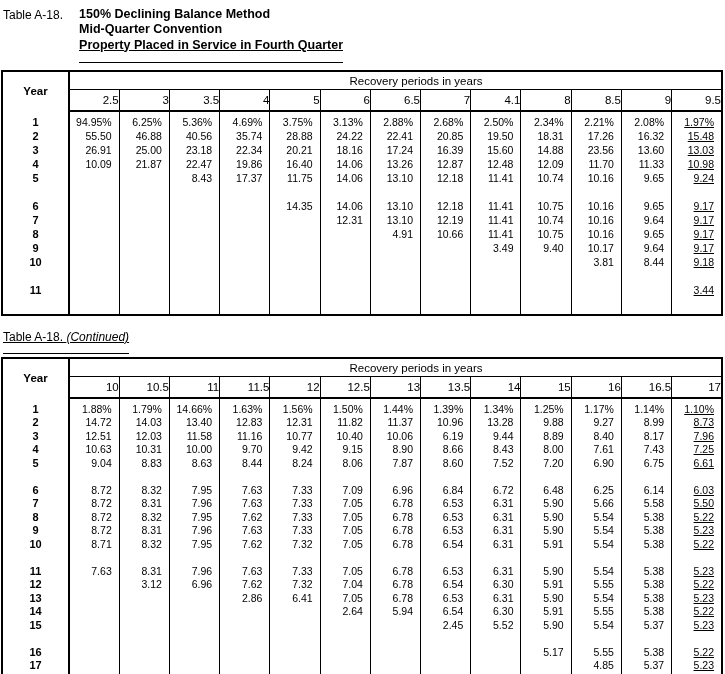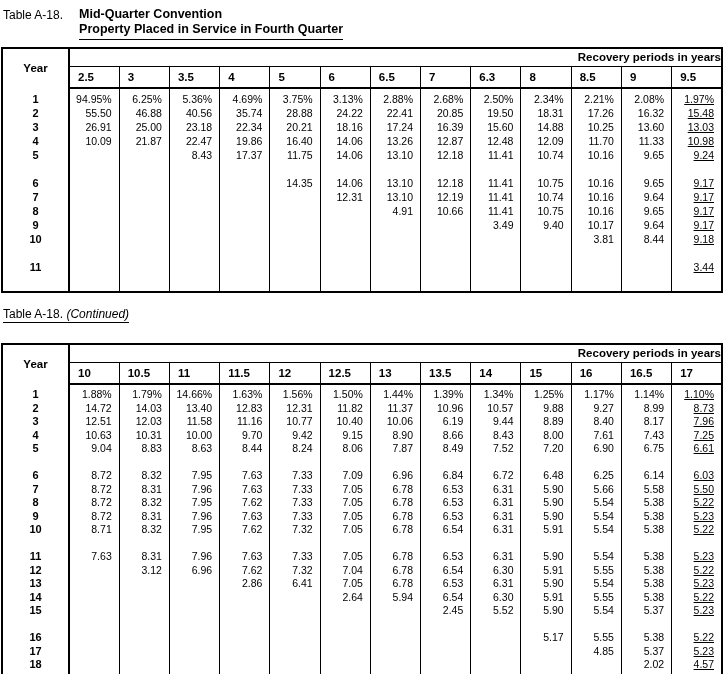--- a/index.html
+++ b/index.html
@@ -9,56 +9,56 @@
     background: #ffffff;
     color: #000000;
     font-family: "Liberation Sans", sans-serif;
   }
   .doc { padding: 5px 1px 2px 1px; }
 
   
   .title-block { display: flex; align-items: flex-start; margin: 2px 0 7px 2px; }
   .title-label { font-size: 12px; margin-right: 16px; white-space: nowrap; padding-top: 1px; }
   .title-lines { font-weight: bold; font-size: 12.5px; line-height: 1.22; }
-  .u { border-bottom: 1.5px solid #000; padding-bottom: 1px; display: inline-block; }
-  .cont-title { font-size: 12px; margin: 14px 0 20px 2px; }
+  .u { border-bottom: 1.5px solid #000; padding-bottom: 9px; display: inline-block; text-decoration: underline; }
+  .cont-title { font-size: 12px; margin: 14px 0 3px 2px; }
   .cont-title .it { font-style: italic; }
 
   
   table.rates {
     border-collapse: collapse;
     width: 722px;
     table-layout: fixed;
     border: 2px solid #000;
     margin-bottom: 2px;
   }
   th, td { padding: 0; margin: 0; }
   th.year-col {
     width: 67px;
     border-right: 2px solid #000;
     font-weight: bold;
     font-size: 11.5px;
     text-align: center;
     vertical-align: middle;
   }
   th.span-header {
-    font-weight: bold;
+    font-weight: normal;
     font-size: 11.5px;
-    text-align: right;
+    text-align: center;
     border-bottom: 1.5px solid #000;
     height: 19px;
     vertical-align: middle;
     padding-left: 41px;
   }
   tr.col-header-row th {
     border-right: 1.5px solid #000;
     border-bottom: 2px solid #000;
-    font-weight: bold;
+    font-weight: normal;
     font-size: 11.5px;
-    text-align: left;
+    text-align: right;
     height: 21px;
     vertical-align: middle;
     padding-left: 8px;
   }
   tr.col-header-row th:last-child { border-right: none; }
   td.data-cell {
     border-right: 1.5px solid #000;
     text-align: right;
     padding-right: 7px;
     font-size: 10.5px;
@@ -74,41 +74,42 @@
   }
 </style>
 </head>
 <body>
 
 <div class="doc">
 
   <div class="title-block">
     <span class="title-label">Table A-18.</span>
     <div class="title-lines">
+      <div>150% Declining Balance Method</div>
       <div>Mid-Quarter Convention</div>
       <div><span class="u">Property Placed in Service in Fourth Quarter</span></div>
     </div>
   </div>
 
   <table class="rates" id="table1">
     <thead>
       <tr>
         <th class="year-col" rowspan="2">Year</th>
         <th class="span-header" colspan="13">Recovery periods in years</th>
       </tr>
       <tr class="col-header-row">
           <th>2.5</th>
           <th>3</th>
           <th>3.5</th>
           <th>4</th>
           <th>5</th>
           <th>6</th>
           <th>6.5</th>
           <th>7</th>
-          <th>6.3</th>
+          <th>4.1</th>
           <th>8</th>
           <th>8.5</th>
           <th>9</th>
           <th>9.5</th>
         </tr>
     </thead>
     <tbody>
         <tr>
           <td class="year-cell" style="height: 4px;"></td>
           <td class="data-cell"></td>
@@ -162,21 +163,21 @@
           <td class="data-cell">26.91</td>
           <td class="data-cell">25.00</td>
           <td class="data-cell">23.18</td>
           <td class="data-cell">22.34</td>
           <td class="data-cell">20.21</td>
           <td class="data-cell">18.16</td>
           <td class="data-cell">17.24</td>
           <td class="data-cell">16.39</td>
           <td class="data-cell">15.60</td>
           <td class="data-cell">14.88</td>
-          <td class="data-cell">10.25</td>
+          <td class="data-cell">23.56</td>
           <td class="data-cell">13.60</td>
           <td class="data-cell">13.03</td>
         </tr>
         <tr>
           <td class="year-cell" style="height: 14px;">4</td>
           <td class="data-cell">10.09</td>
           <td class="data-cell">21.87</td>
           <td class="data-cell">22.47</td>
           <td class="data-cell">19.86</td>
           <td class="data-cell">16.40</td>
@@ -414,21 +415,21 @@
         <tr>
           <td class="year-cell" style="height: 13.5px;">2</td>
           <td class="data-cell">14.72</td>
           <td class="data-cell">14.03</td>
           <td class="data-cell">13.40</td>
           <td class="data-cell">12.83</td>
           <td class="data-cell">12.31</td>
           <td class="data-cell">11.82</td>
           <td class="data-cell">11.37</td>
           <td class="data-cell">10.96</td>
-          <td class="data-cell">10.57</td>
+          <td class="data-cell">13.28</td>
           <td class="data-cell">9.88</td>
           <td class="data-cell">9.27</td>
           <td class="data-cell">8.99</td>
           <td class="data-cell">8.73</td>
         </tr>
         <tr>
           <td class="year-cell" style="height: 13.5px;">3</td>
           <td class="data-cell">12.51</td>
           <td class="data-cell">12.03</td>
           <td class="data-cell">11.58</td>
@@ -461,21 +462,21 @@
         </tr>
         <tr>
           <td class="year-cell" style="height: 13.5px;">5</td>
           <td class="data-cell">9.04</td>
           <td class="data-cell">8.83</td>
           <td class="data-cell">8.63</td>
           <td class="data-cell">8.44</td>
           <td class="data-cell">8.24</td>
           <td class="data-cell">8.06</td>
           <td class="data-cell">7.87</td>
-          <td class="data-cell">8.49</td>
+          <td class="data-cell">8.60</td>
           <td class="data-cell">7.52</td>
           <td class="data-cell">7.20</td>
           <td class="data-cell">6.90</td>
           <td class="data-cell">6.75</td>
           <td class="data-cell">6.61</td>
         </tr>
         <tr>
           <td class="year-cell" style="height: 13.5px;"></td>
           <td class="data-cell"></td>
           <td class="data-cell"></td>

